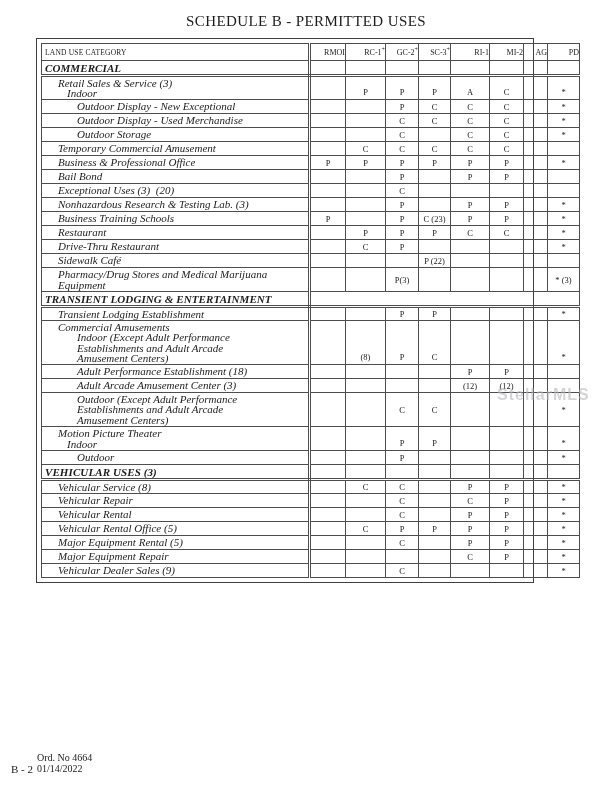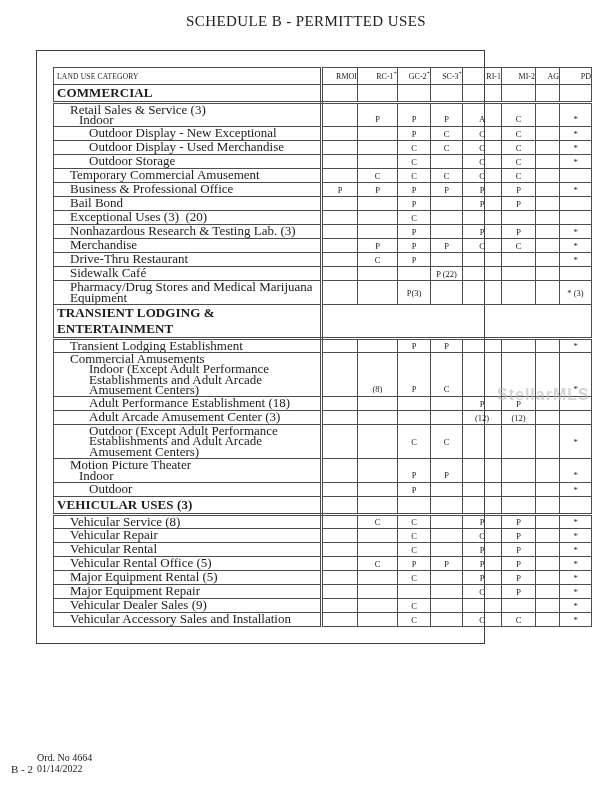--- a/index.html
+++ b/index.html
@@ -13,24 +13,24 @@
   }
   .title{
     padding-top:13px;
     text-align:center;
     font-size:15px;
     letter-spacing:.4px;
     color:#1c1c1c;
   }
   .table-wrap{
     position:absolute;
-    left:36px;top:50px;
-    width:449px;
+    left:36px;top:38px;
+    width:498px;
     border:1px solid #3f3f3f;
-    padding:16px;
+    padding:4px;
     background:#ffffff;
     box-sizing:border-box;
   }
   table{
     border-collapse:collapse;
     table-layout:fixed;
     width:100%;
     border:1px solid #3f3f3f;
   }
   th,td{
@@ -53,21 +53,21 @@
   }
   .colh sup{font-size:6px;line-height:0;}
   .catsep{border-right:3px double #4d4d4d;}
   tr.section td{border-bottom:3px double #4d4d4d;}
   .seclabel{
     font-weight:bold;
     font-size:8.5px;
     padding-left:3px;
     letter-spacing:.1px;
   }
-  .cat{font-size:13px;vertical-align:middle;}
+  .cat{font-size:11px;vertical-align:middle;font-style:italic;}
   .ln{line-height:10.5px;white-space:nowrap;}
   .ind1{padding-left:16px;}
   .ind1b{padding-left:25px;}
   .ind2{padding-left:35px;}
   .val{
     text-align:center;
     font-size:8.5px;
     vertical-align:middle;
   }
   .vb{vertical-align:bottom;padding-bottom:2px;}
@@ -252,21 +252,34 @@
             <td class="val"></td>
             <td class="val">P</td>
             <td class="val"></td>
             <td class="val">P</td>
             <td class="val">P</td>
             <td class="val"></td>
             <td class="val">*</td>
           </tr>
           <tr style="height: 14px;">
             <td class="cat catsep">
-              <div class="ln ind1">Merchandise</div>
+              <div class="ln ind1">Business Training Schools</div>
+            </td>
+            <td class="val">P</td>
+            <td class="val"></td>
+            <td class="val">P</td>
+            <td class="val">C (23)</td>
+            <td class="val">P</td>
+            <td class="val">P</td>
+            <td class="val"></td>
+            <td class="val">*</td>
+          </tr>
+          <tr style="height: 14px;">
+            <td class="cat catsep">
+              <div class="ln ind1">Restaurant</div>
             </td>
             <td class="val"></td>
             <td class="val">P</td>
             <td class="val">P</td>
             <td class="val">P</td>
             <td class="val">C</td>
             <td class="val">C</td>
             <td class="val"></td>
             <td class="val">*</td>
           </tr>
@@ -503,33 +516,20 @@
           <tr style="height: 14px; margin-left: 29px;">
             <td class="cat catsep">
               <div class="ln ind1">Vehicular Dealer Sales (9)</div>
             </td>
             <td class="val"></td>
             <td class="val"></td>
             <td class="val">C</td>
             <td class="val"></td>
             <td class="val"></td>
             <td class="val"></td>
-            <td class="val"></td>
-            <td class="val">*</td>
-          </tr>
-          <tr style="height: 14px;">
-            <td class="cat catsep">
-              <div class="ln ind1">Vehicular Accessory Sales and Installation</div>
-            </td>
-            <td class="val"></td>
-            <td class="val"></td>
-            <td class="val">C</td>
-            <td class="val"></td>
-            <td class="val">C</td>
-            <td class="val">C</td>
             <td class="val"></td>
             <td class="val">*</td>
           </tr>
         </tbody>
       </table>
   </div>
 
   <div class="watermark">StellarMLS</div>
 
   <div class="footer-block">

